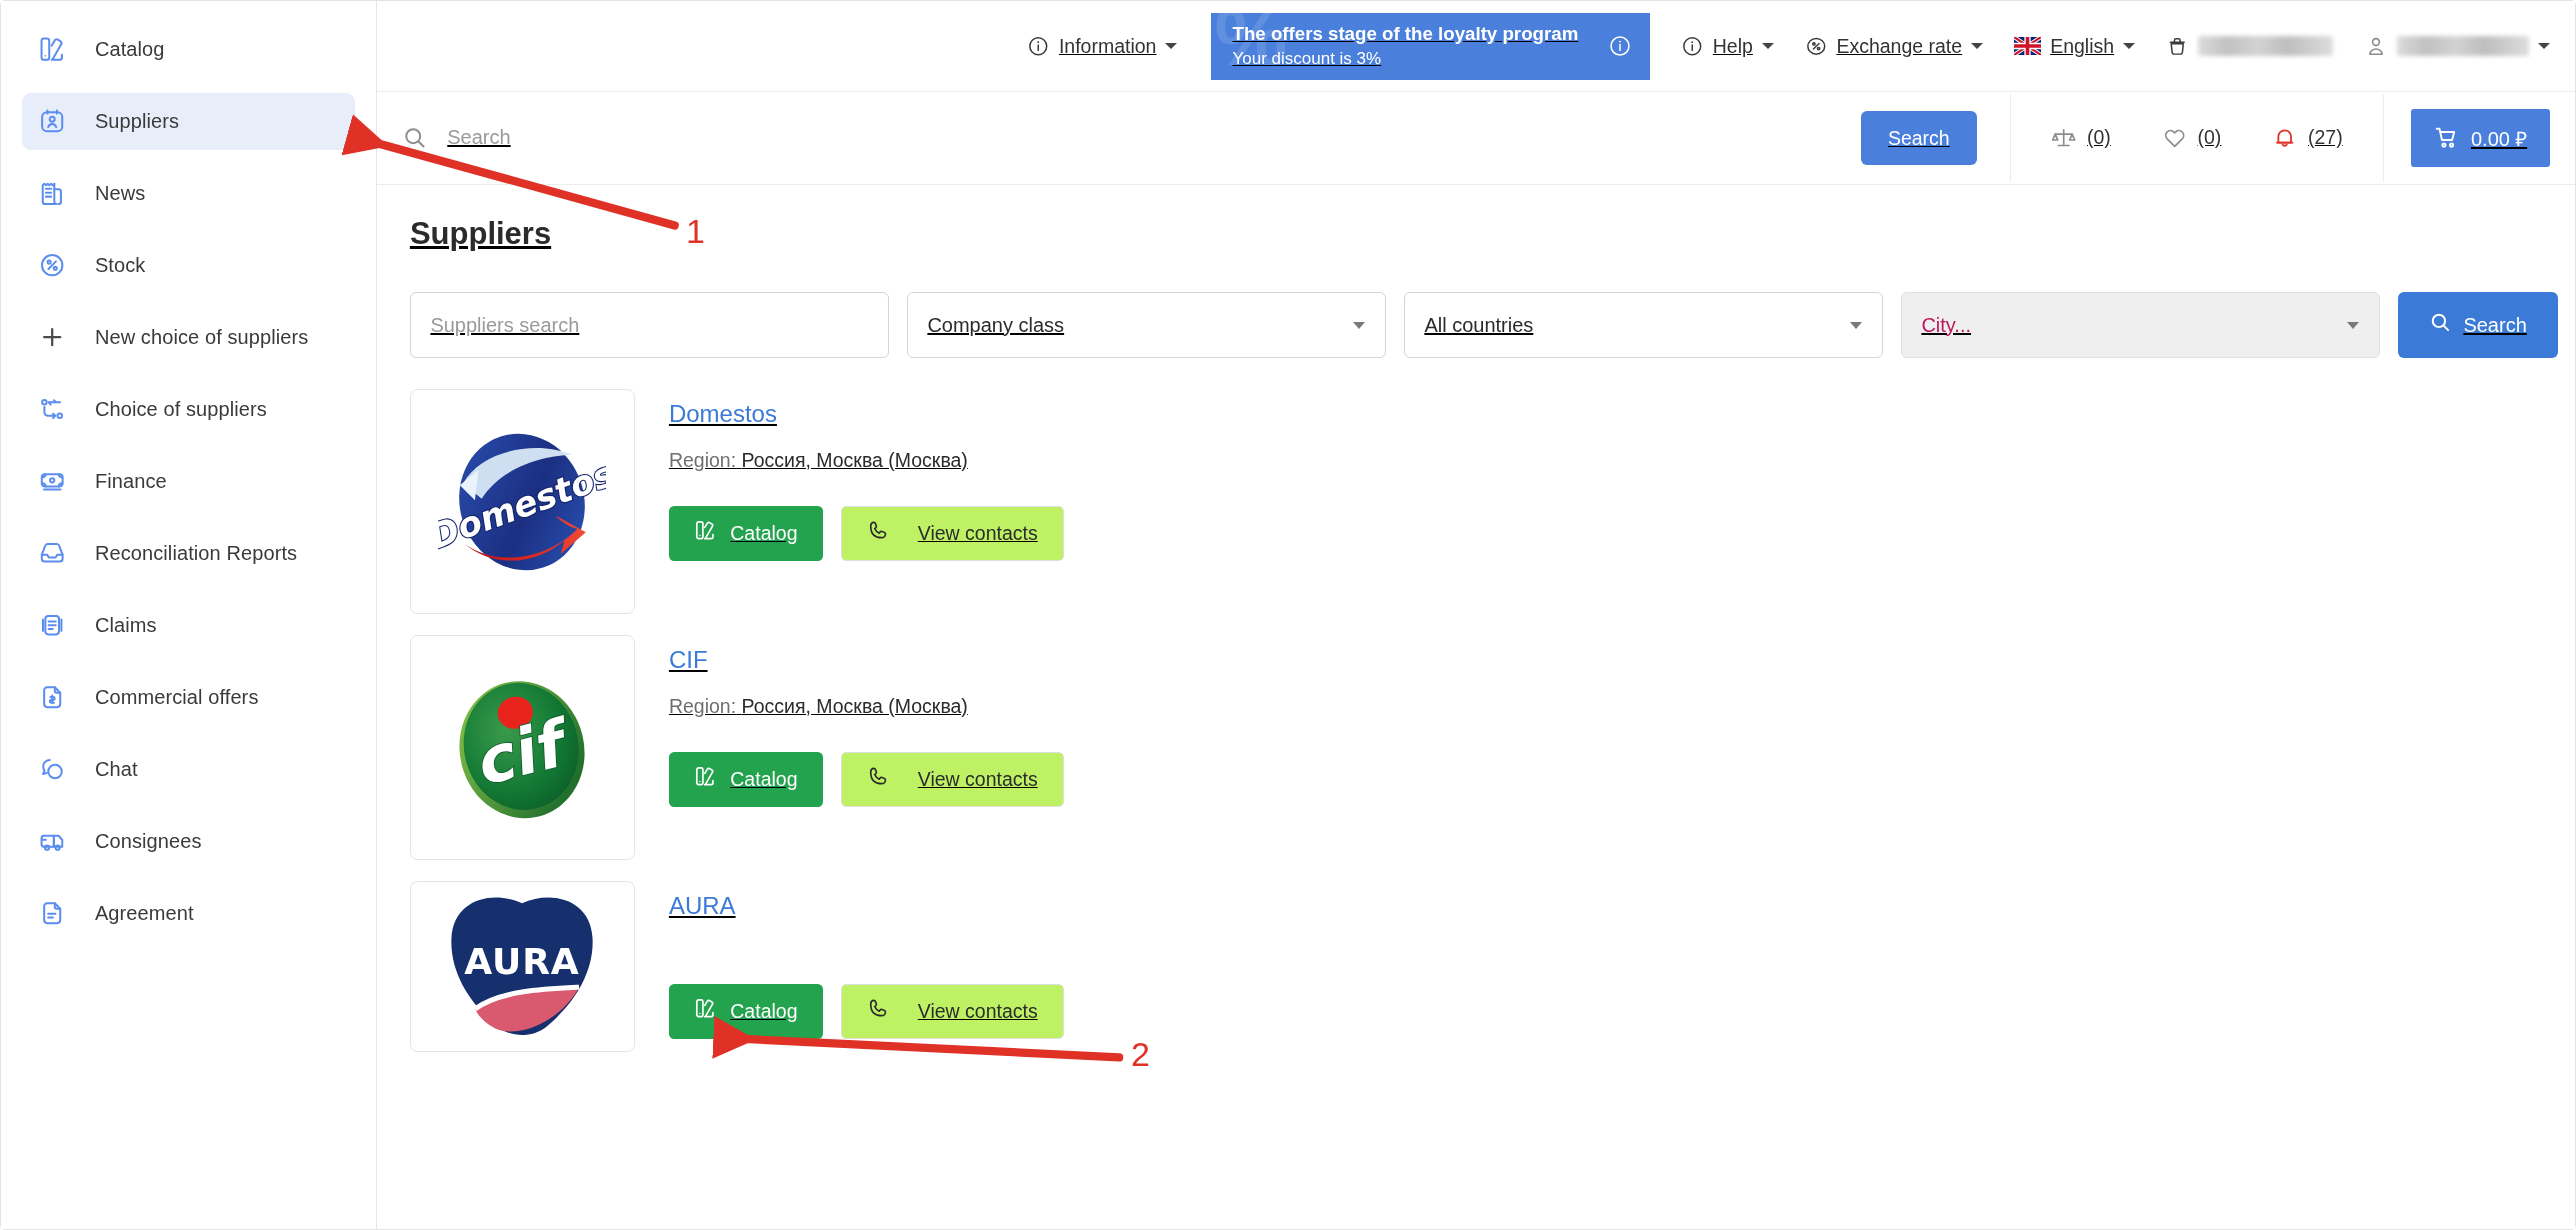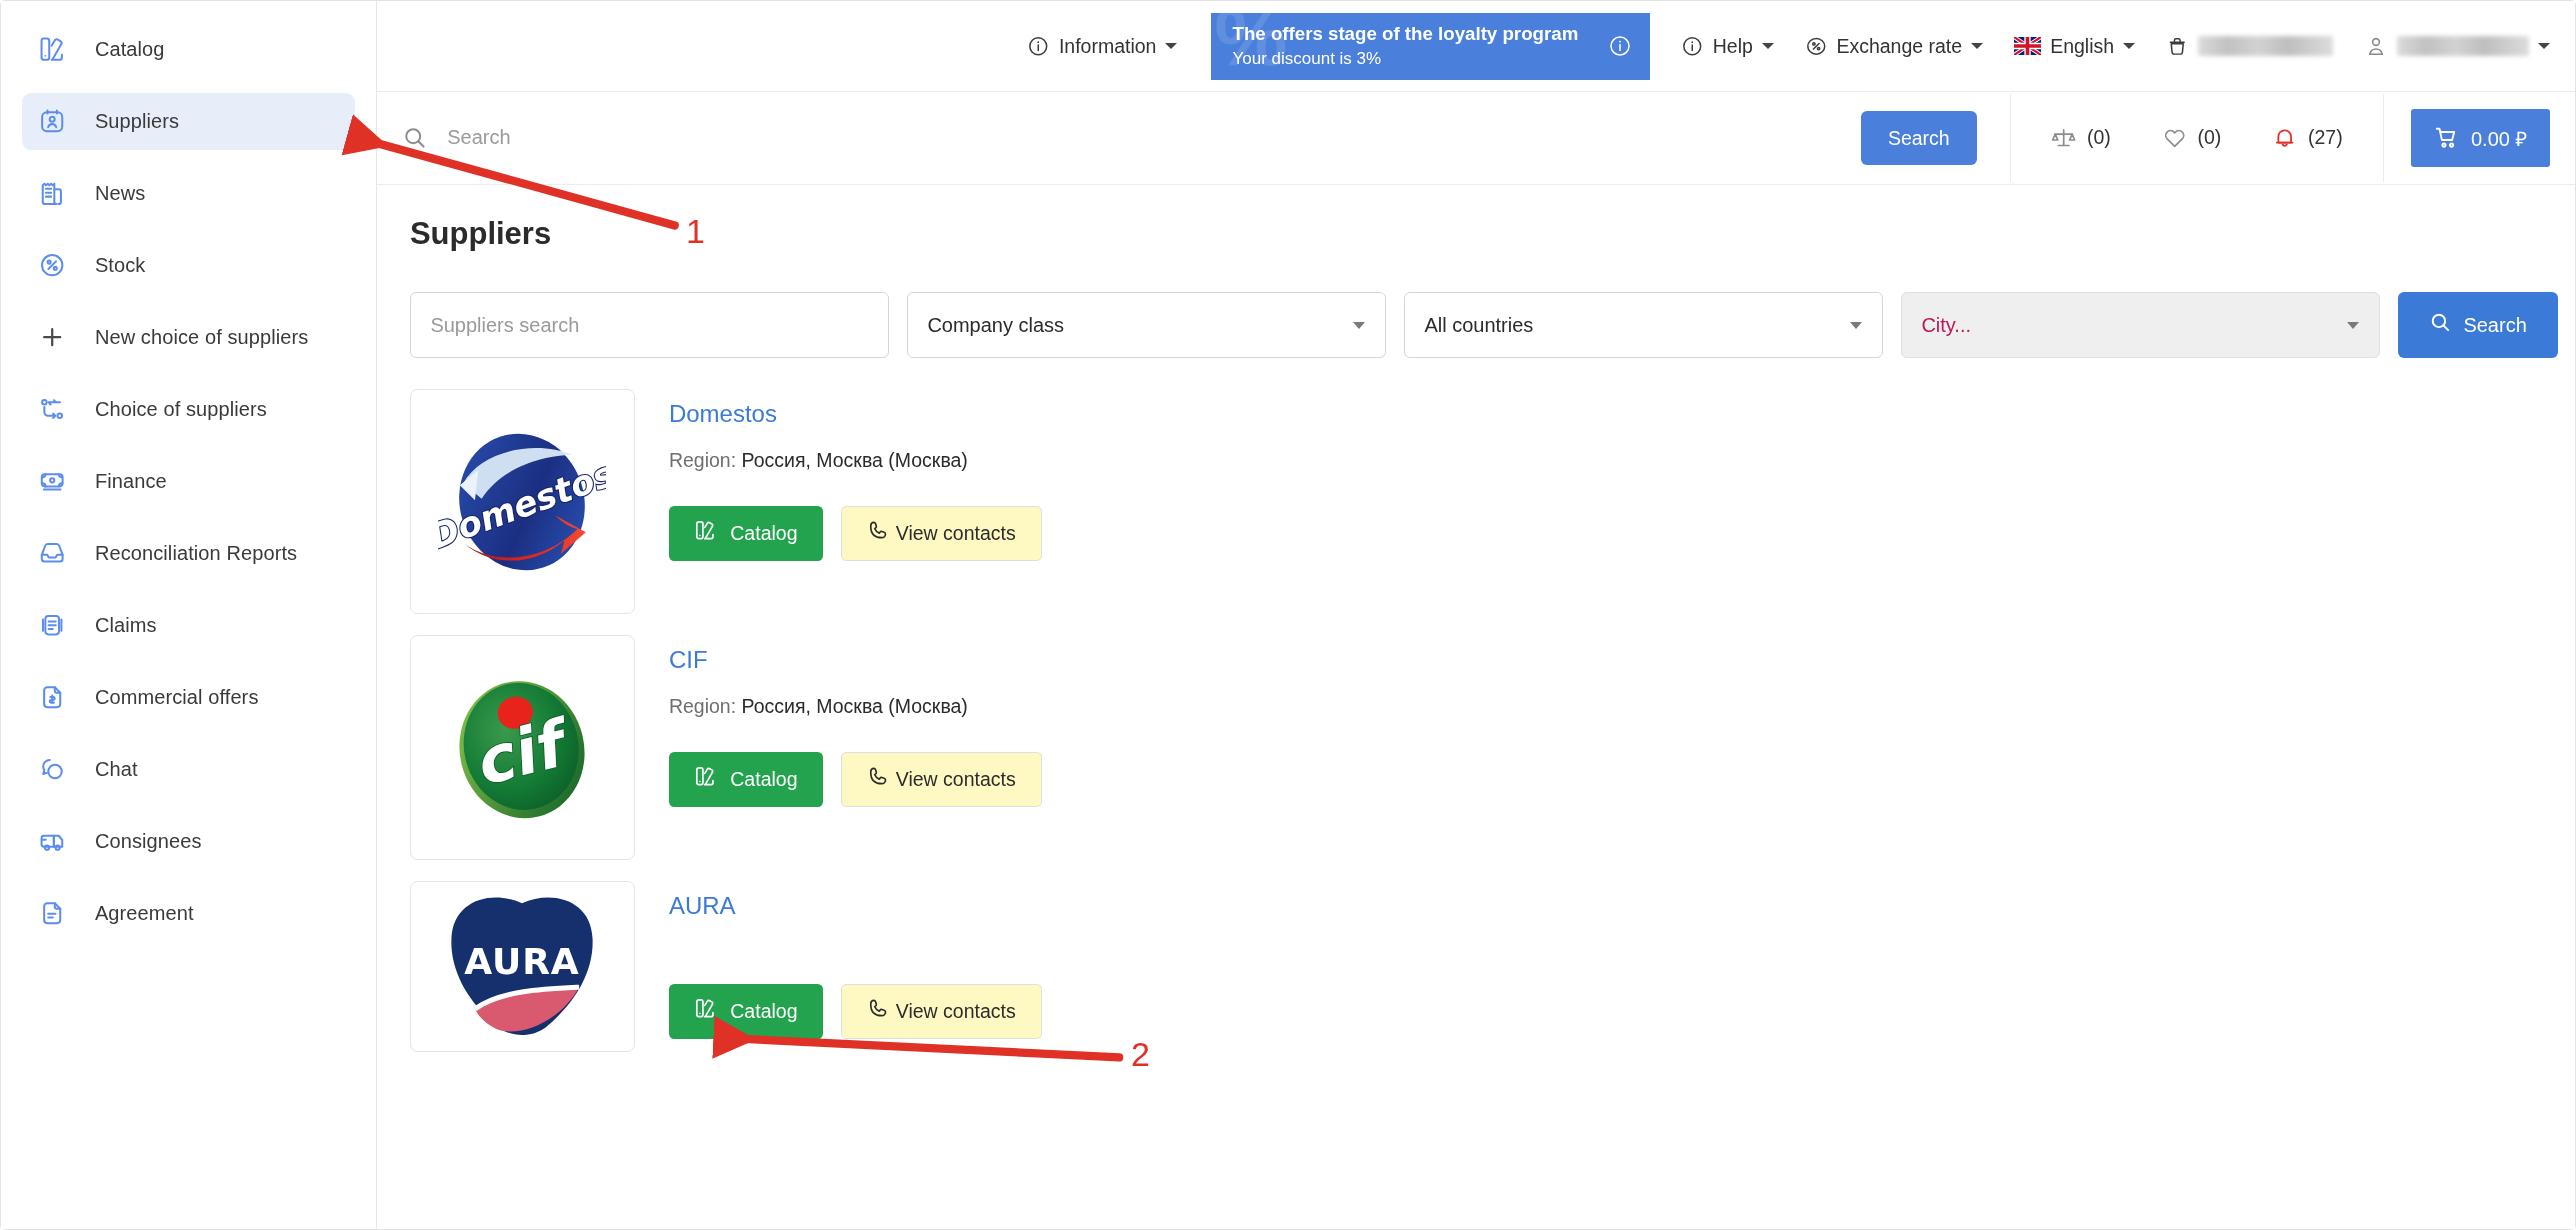--- a/index.html
+++ b/index.html
@@ -53,20 +53,21 @@
     white-space: nowrap;
   }
 
   
   .main {
     flex: 1;
     display: flex;
     flex-direction: column;
     min-width: 0;
     background: #ffffff;
+    text-decoration: underline;
   }
 
   
   .topbar {
     height: 91px;
     flex: 0 0 91px;
     border-bottom: 1.5px solid #ececec;
     display: flex;
     align-items: center;
     justify-content: flex-end;
@@ -306,26 +307,26 @@
     border-radius: 5.2px;
     height: 55px;
     display: flex; align-items: center; gap: 13.5px;
     padding: 0 25.4px;
     font-size: 19.5px;
     cursor: pointer;
     font-family: "Liberation Sans", sans-serif;
     white-space: nowrap;
   }
   .btn-contacts {
-    background: #fef9c3;
+    background: #bef264;
     color: #2b2b2b;
     border: 1.5px solid #dedede;
     border-radius: 5.2px;
     height: 55px;
-    display: flex; align-items: center; gap: 6px;
+    display: flex; align-items: center; gap: 28px;
     padding: 0 25.4px;
     font-size: 19.5px;
     cursor: pointer;
     font-family: "Liberation Sans", sans-serif;
     white-space: nowrap;
   }
 
   
   .logo-art { width: 168px; height: 168px; display:block; }
 

